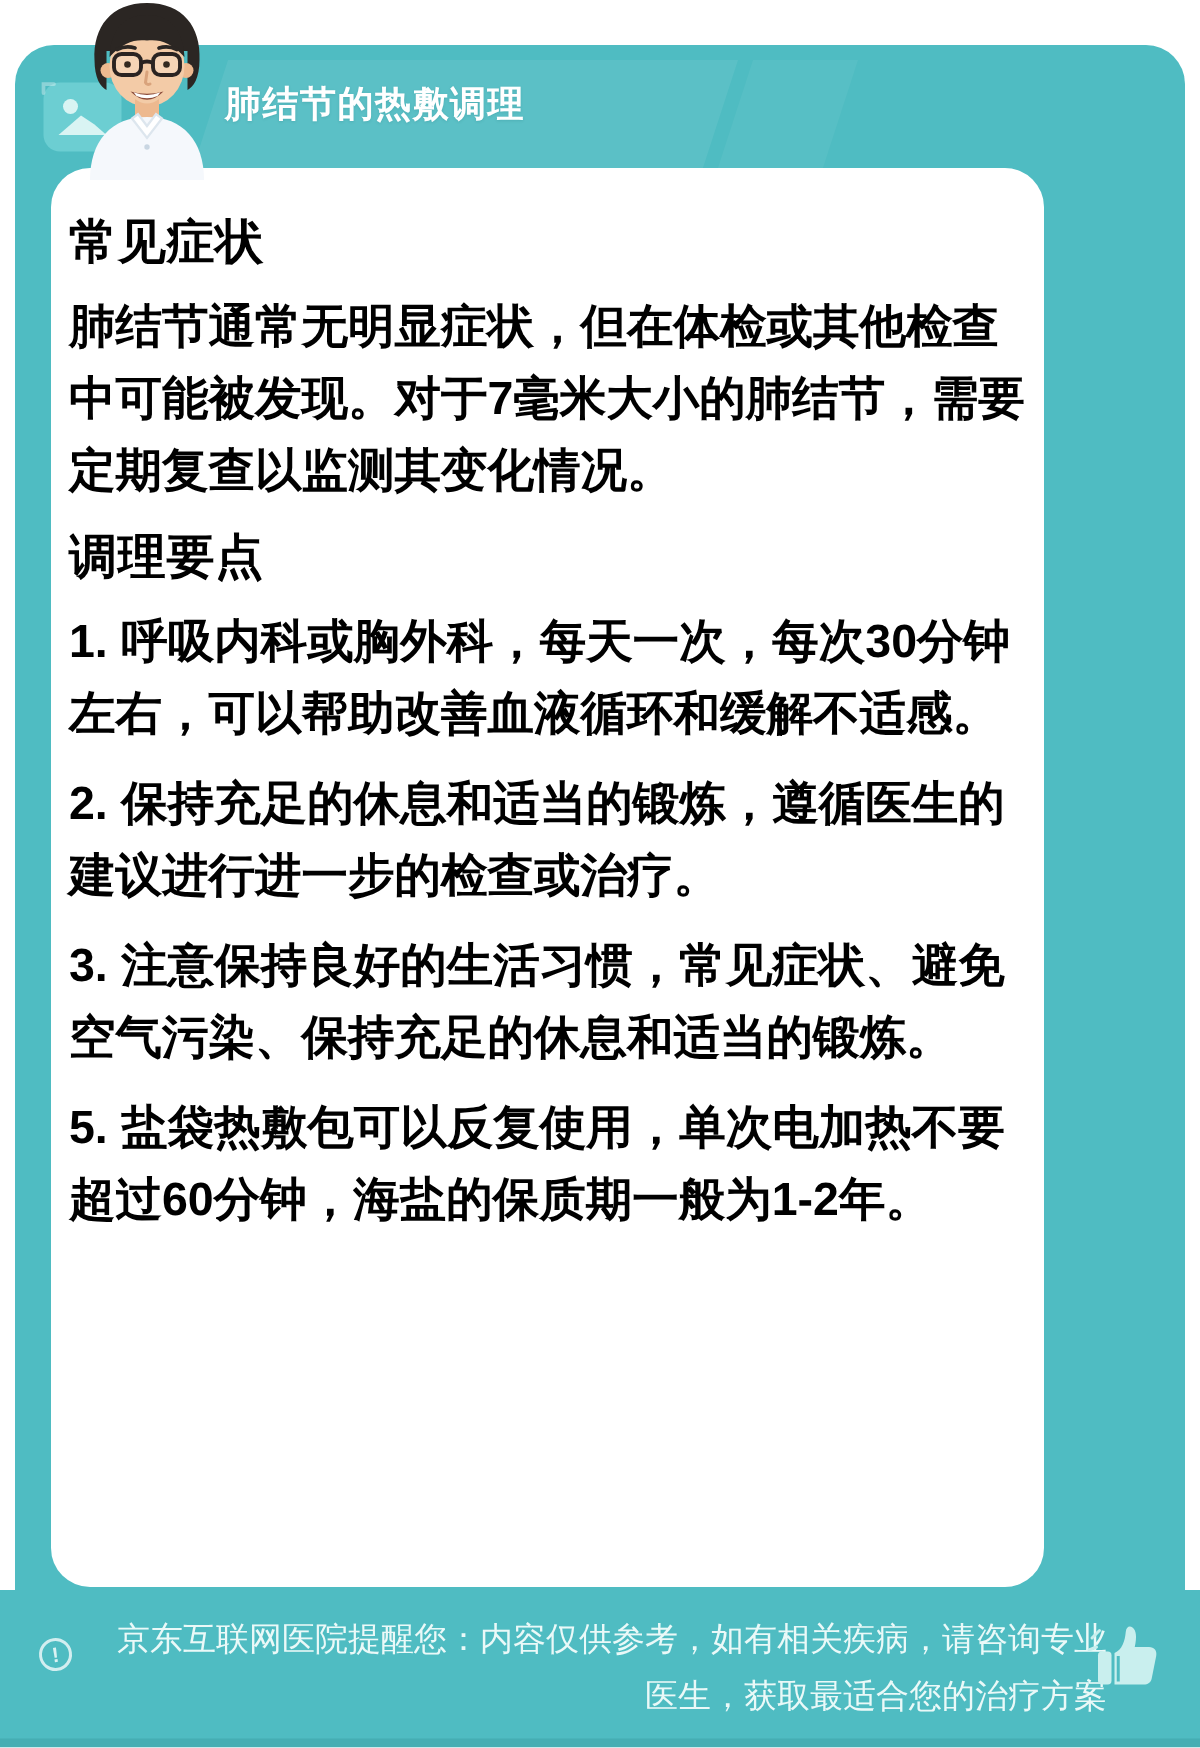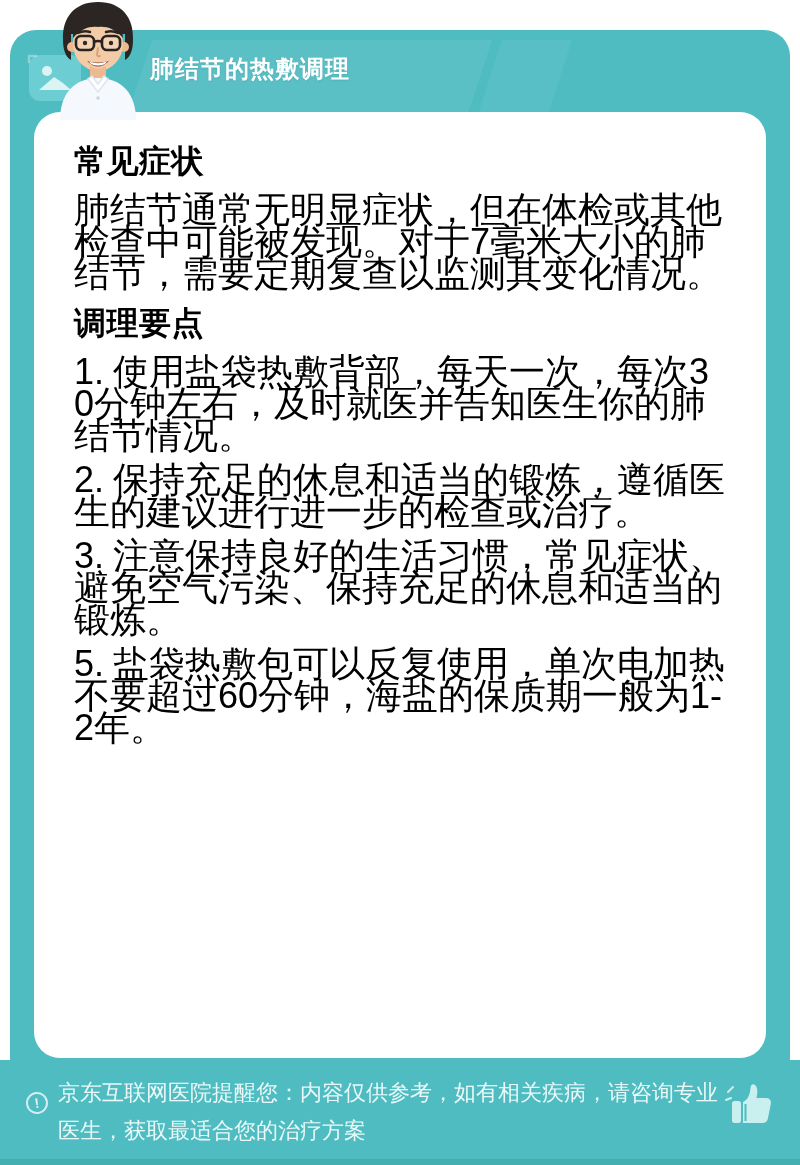--- a/index.html
+++ b/index.html
@@ -19,42 +19,43 @@
   .sheen2{position:absolute;left:480px;top:10px;width:70px;height:74px;
     background:rgba(255,255,255,0.05);transform:skewX(-18deg);}
   .photo-icon{position:absolute;left:16px;top:22px;}
   .page-title{
     position:absolute;left:150px;top:53px;z-index:3;
     color:#ffffff;font-size:24px;font-weight:800;letter-spacing:1px;
     text-shadow:0 1px 2px rgba(0,80,90,0.15);
   }
   .avatar{position:absolute;left:44px;top:0;width:108px;height:120px;z-index:4;}
   .card{
-    position:absolute;left:34px;top:112px;width:732px;height:946px;z-index:3;
+    position:absolute;left:34px;top:112px;width:662px;height:946px;z-index:3;
     background:var(--card);border-radius:26px;
-    padding:26px 40px;box-sizing:border-box;
+    padding:26px 12px;box-sizing:border-box;
   }
   .card h2{
     margin:2px 0 12px;font-size:32px;line-height:42px;font-weight:800;
     color:var(--ink);letter-spacing:0.5px;
   }
   .card p{
-    margin:0 0 12px;font-size:36px;line-height:32px;color:var(--ink);
+    margin:0 0 12px;font-size:31px;line-height:48px;color:var(--ink);
     word-break:break-all;
+    font-weight:bold;
   }
   .card p .num{padding-right:9px;}
   .footer{
     position:absolute;left:0;top:1060px;width:800px;height:105px;
     background:var(--teal);
   }
   .footer::after{content:"";position:absolute;left:0;bottom:0;width:100%;height:6px;
     background:rgba(0,70,75,0.12);}
   .disclaimer{
     position:absolute;left:58px;top:14px;width:680px;margin:0;
-    color:var(--foot);font-size:22px;line-height:38px;word-break:break-all;
+    color:var(--foot);font-size:22px;line-height:38px;word-break:break-all;text-align:right;
   }
   .alert-icon{
     position:absolute;left:26px;top:32px;width:22px;height:22px;border-radius:50%;
     border:2px solid rgba(255,255,255,0.75);box-sizing:border-box;
     color:rgba(255,255,255,0.8);font-size:14px;font-weight:bold;
     text-align:center;line-height:18px;transform:rotate(-8deg);
   }
   .thumb-wrap{position:absolute;right:22px;top:18px;width:56px;height:56px;}
 </style>
 </head>
@@ -108,21 +109,21 @@
     <circle cx="54" cy="98" r="1.8" fill="#C9D6E2"></circle>
   </svg>
 </div>
 
 <div class="card">
   <h2>常见症状</h2>
   <p>肺结节通常无明显症状，但在体检或其他检查中可能被发现。对于7毫米大小的肺结节，需要定期复查以监测其变化情况。</p>
 
 
   <h2>调理要点</h2>
-  <p><span class="num">1.</span><span>使用盐袋热敷背部，每天一次，每次30分钟左右，及时就医并告知医生你的肺结节情况。</span></p>
+  <p><span class="num">1.</span><span>呼吸内科或胸外科，每天一次，每次30分钟左右，可以帮助改善血液循环和缓解不适感。</span></p>
   <p><span class="num">2.</span><span>保持充足的休息和适当的锻炼，遵循医生的建议进行进一步的检查或治疗。</span></p>
   <p><span class="num">3.</span><span>注意保持良好的生活习惯，常见症状、避免空气污染、保持充足的休息和适当的锻炼。</span></p>
   <p><span class="num">5.</span><span>盐袋热敷包可以反复使用，单次电加热不要超过60分钟，海盐的保质期一般为1-2年。</span></p>
 </div>
 
 <div class="footer">
   <span class="alert-icon">!</span>
   <p class="disclaimer">京东互联网医院提醒您：内容仅供参考，如有相关疾病，请咨询专业医生，获取最适合您的治疗方案</p>
   <div class="thumb-wrap">
     <svg width="56" height="56" viewBox="0 0 56 56">

